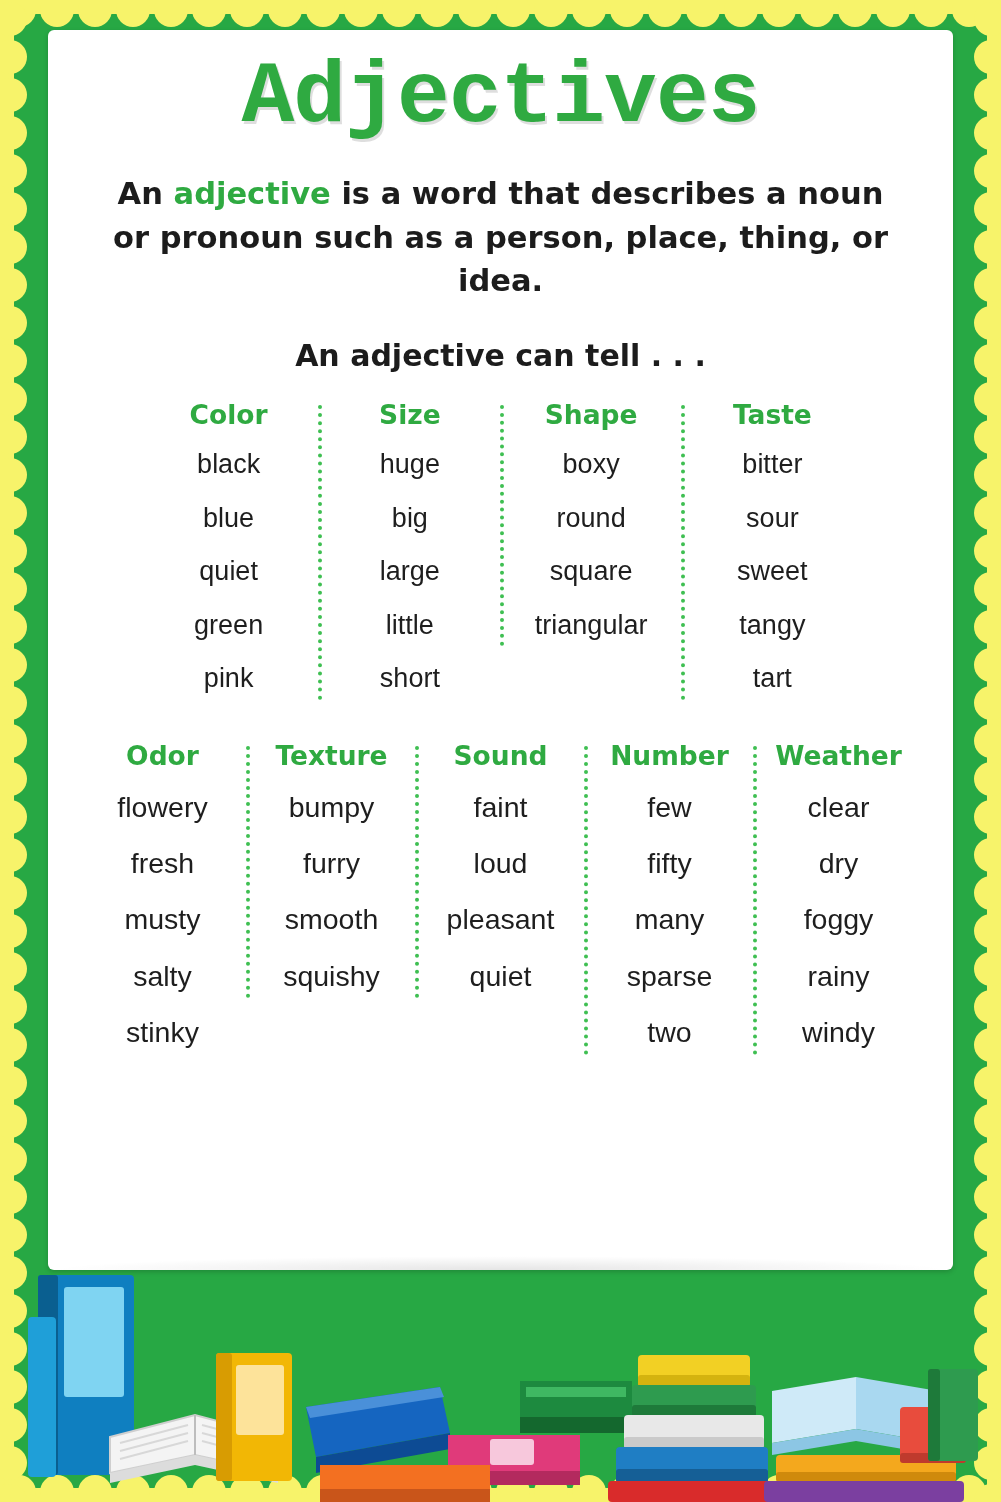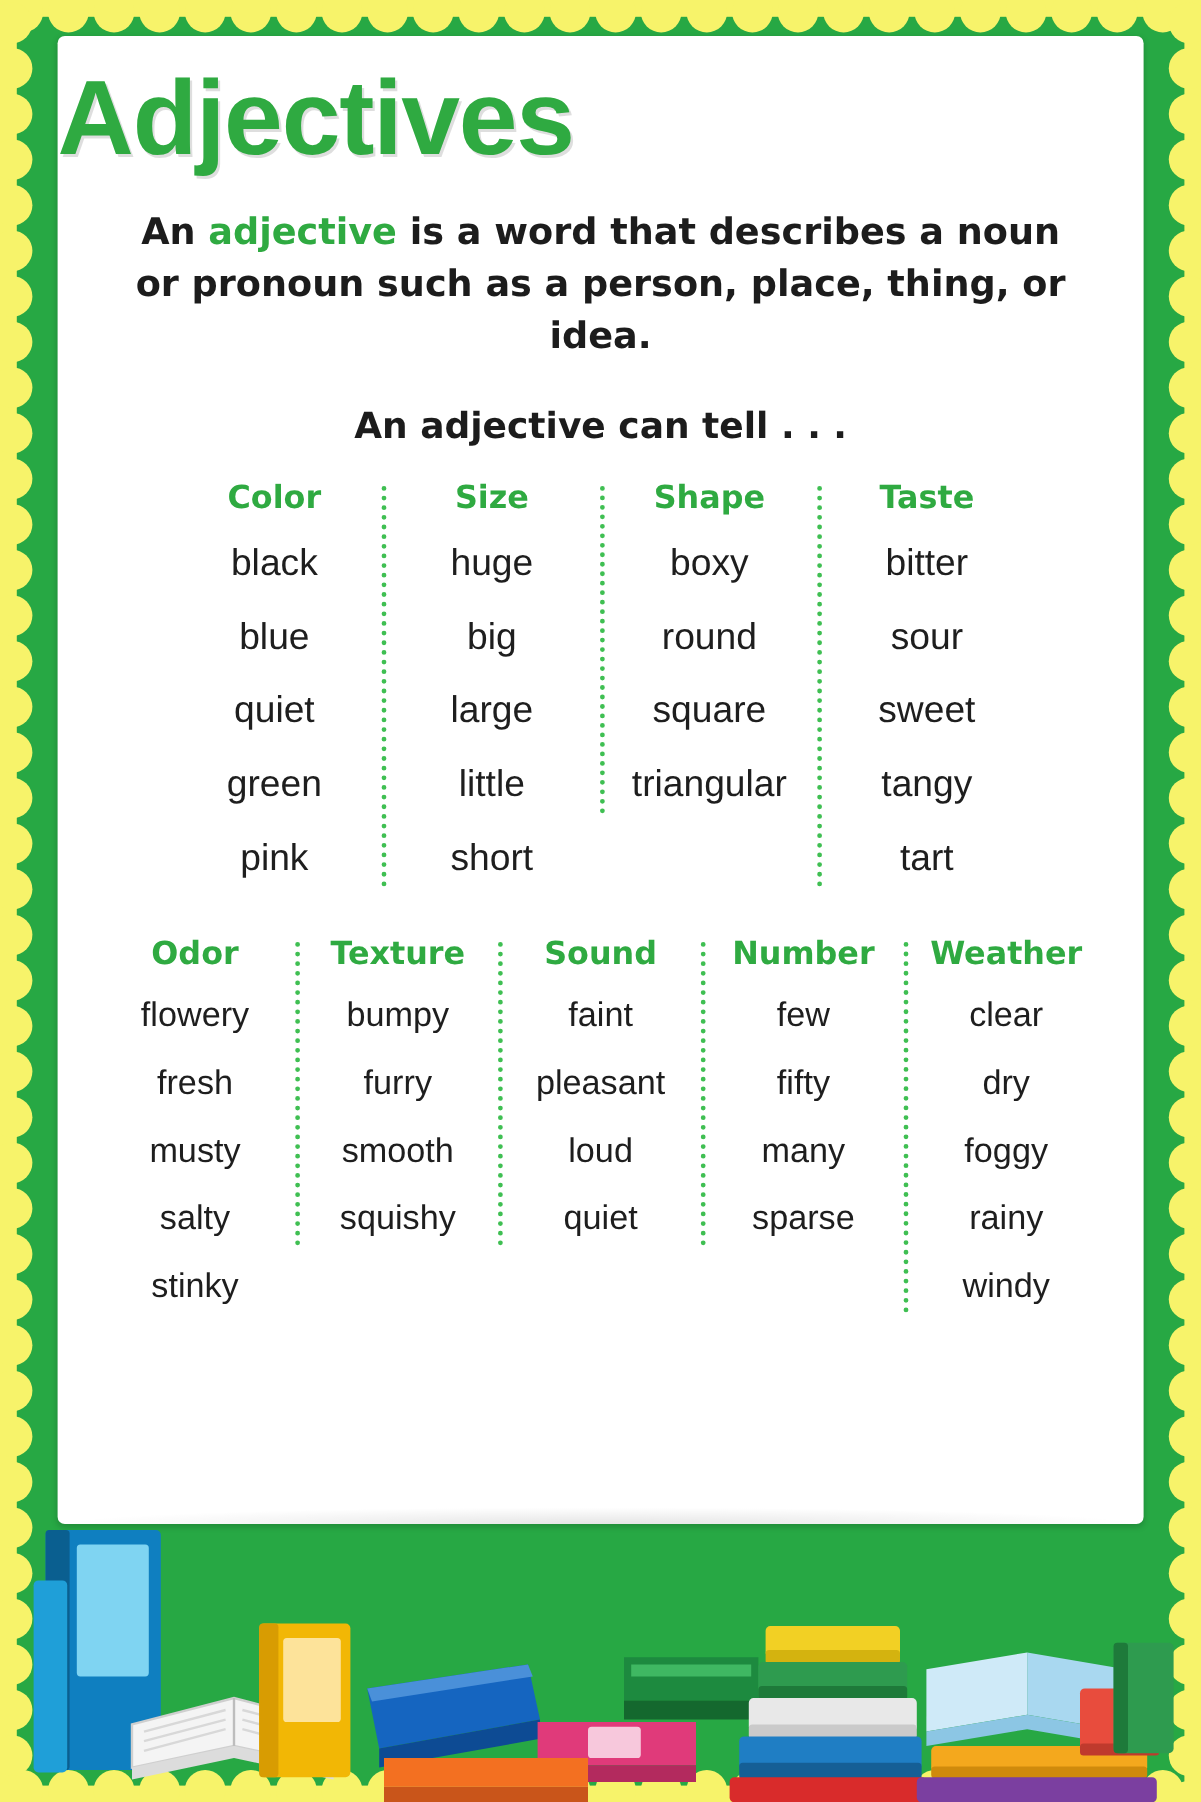--- a/index.html
+++ b/index.html
@@ -60,21 +60,22 @@
     overflow: hidden;
   }
   .card-inner {
     position: relative;
     width: 100%;
     height: 100%;
   }
 
   
   .title {
-    font-family: Liberation Sans, sans-serif;
+    text-align: center;
+    font-family: Liberation Mono, monospace;
     font-size: 88px;
     font-weight: bold;
     color: #2faa41;
     letter-spacing: -1px;
     margin: 22px 0 0 0;
     line-height: 1.05;
     text-shadow: 2px 3px 0 rgba(0,0,0,0.13);
   }
 
   
@@ -131,21 +132,21 @@
     font-family: "DejaVu Sans", sans-serif;
     font-weight: bold;
     font-size: 26.5px;
     color: #2faa41;
     margin-bottom: 8px;
     white-space: nowrap;
     text-align: center;
   }
   .word {
     font-family: "Liberation Sans", sans-serif;
-    font-size: 31px;
+    font-size: 27px;
     color: #1e1e1e;
     line-height: 1.98;
     white-space: nowrap;
   }
   .group.row2 .col-head { font-size: 26.5px; }
   .group.row2 .word { font-size: 28.5px; }
 
   
   .books {
     position: absolute;
@@ -364,30 +365,31 @@
         <div class="col">
           <div class="col-head">Texture</div>
           <div class="word">bumpy</div>
           <div class="word">furry</div>
           <div class="word">smooth</div>
           <div class="word">squishy</div>
         </div>
         <div class="col">
           <div class="col-head">Sound</div>
           <div class="word">faint</div>
+          <div class="word">loud</div>
           <div class="word">pleasant</div>
-          <div class="word">loud</div>
           <div class="word">quiet</div>
         </div>
         <div class="col">
           <div class="col-head">Number</div>
           <div class="word">few</div>
           <div class="word">fifty</div>
           <div class="word">many</div>
           <div class="word">sparse</div>
+          <div class="word">two</div>
         </div>
         <div class="col">
           <div class="col-head">Weather</div>
           <div class="word">clear</div>
           <div class="word">dry</div>
           <div class="word">foggy</div>
           <div class="word">rainy</div>
           <div class="word">windy</div>
         </div>
       </div>

